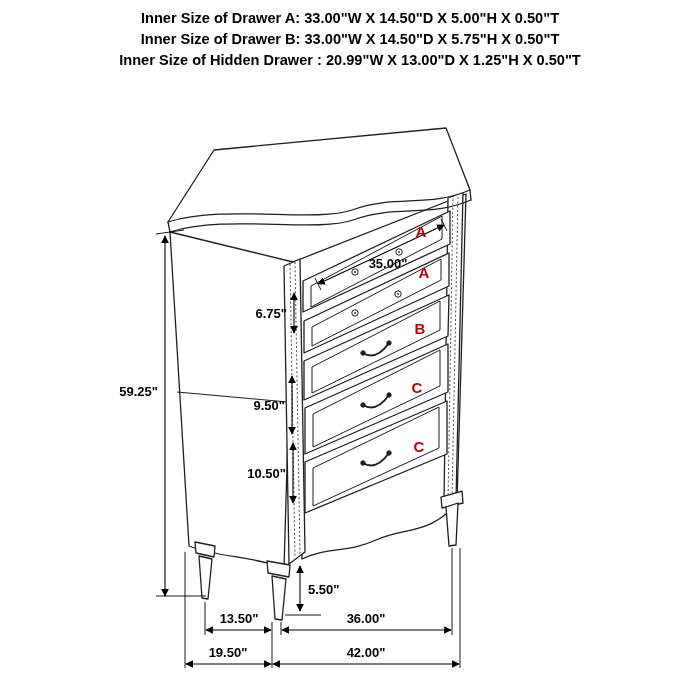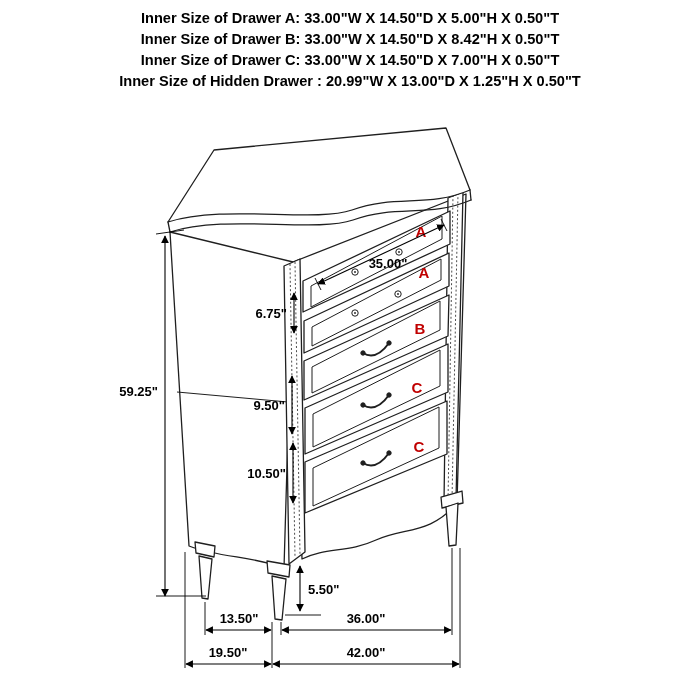--- a/index.html
+++ b/index.html
@@ -22,22 +22,21 @@
   .extline{stroke:#000;stroke-width:0.9;fill:none;}
   .flute{stroke:#1f1f1f;stroke-width:0.8;stroke-dasharray:2 2.2;fill:none;}
 </style>
 </head>
 <body>
 
 <div class="canvas">
 
   <div class="header">
     <div>Inner Size of Drawer A: 33.00"W X 14.50"D X 5.00"H X 0.50"T</div>
-    <div>Inner Size of Drawer B: 33.00"W X 14.50"D X 8.42"H X 0.50"T</div>
-    <div>Inner Size of Drawer C: 33.00"W X 14.50"D X 7.00"H X 0.50"T</div>
+    <div>Inner Size of Drawer B: 33.00"W X 14.50"D X 5.75"H X 0.50"T</div>
     <div>Inner Size of Hidden Drawer : 20.99"W X 13.00"D X 1.25"H X 0.50"T</div>
   </div>
 
   <svg width="700" height="700" viewBox="0 0 700 700">
 
     <defs>
       <marker id="arr" viewBox="0 0 10 10" refX="9" refY="5" markerWidth="7" markerHeight="7" orient="auto-start-reverse">
         <path d="M0,0 L10,5 L0,10 z" fill="#000"></path>
       </marker>
     </defs>

